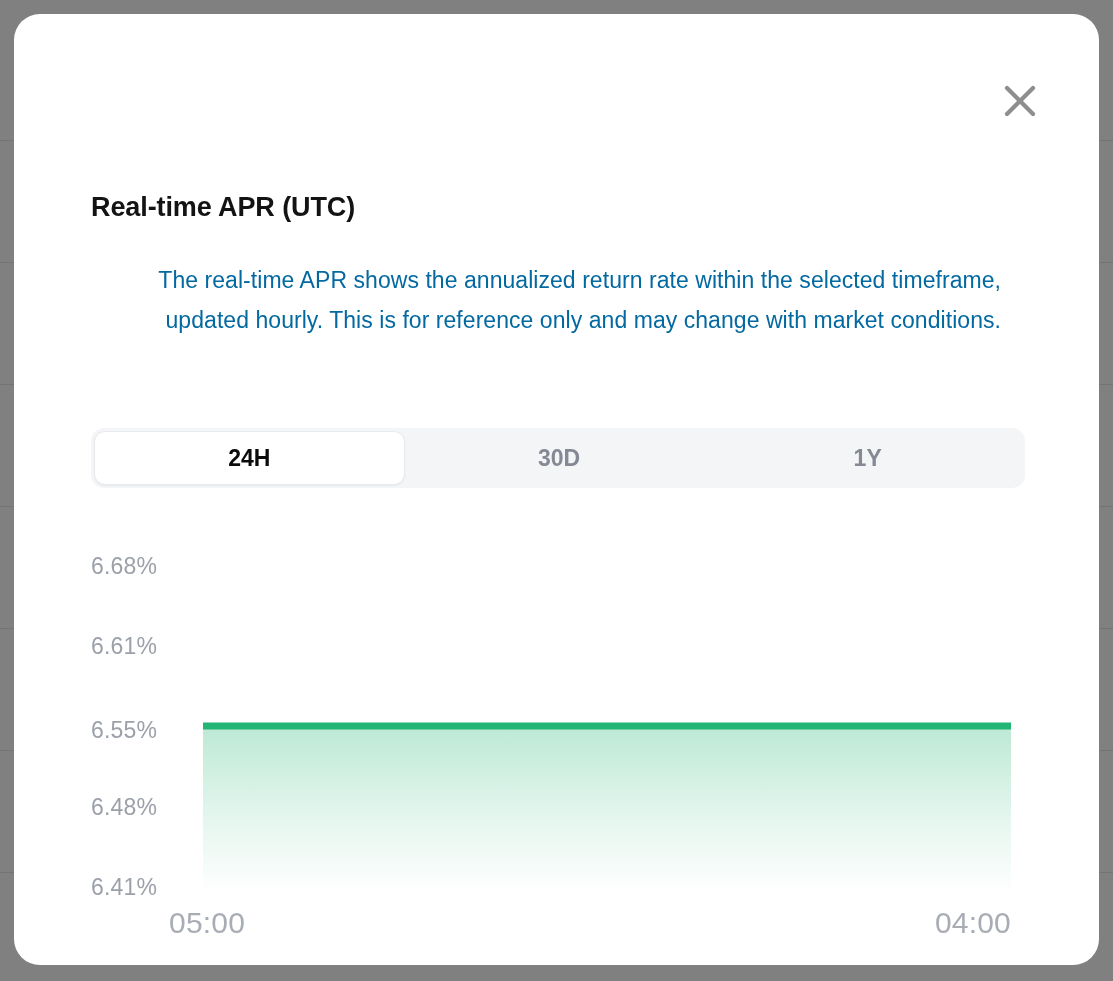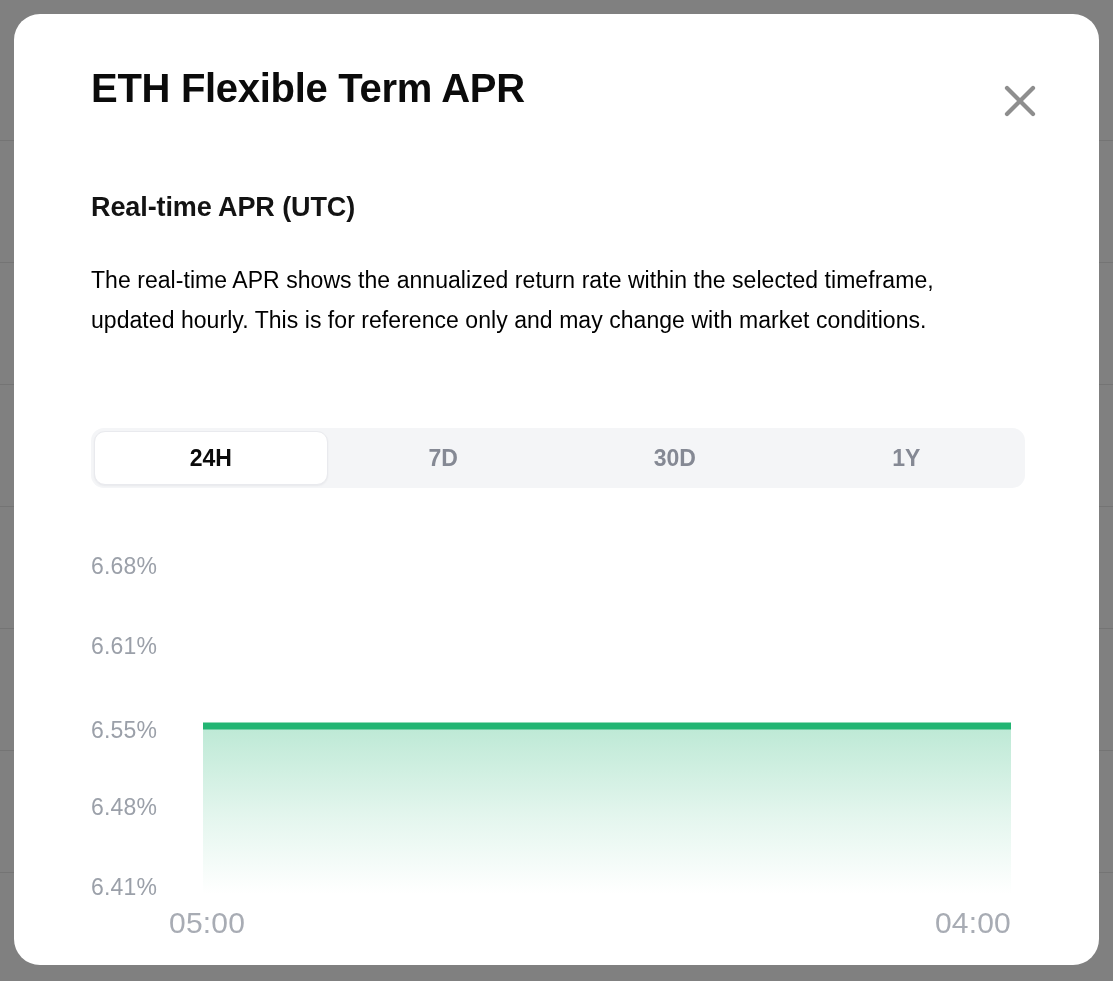--- a/index.html
+++ b/index.html
@@ -87,22 +87,23 @@
     letter-spacing: -0.1px;
     white-space: nowrap;
   }
   #section-description {
     position: absolute;
     left: 77px;
     top: 246px;
     width: 910px;
     font-size: 23px;
     line-height: 40px;
-    color: #000000;
+    color: #0369a1;
     letter-spacing: 0.05px;
+    text-align: right;
   }
 
   
   #timeframe-tabs {
     position: absolute;
     left: 77px;
     top: 414px;
     width: 934px;
     height: 60px;
     background: #f4f5f7;
@@ -189,40 +190,36 @@
   <div class="bg-row" style="top:384px"></div>
   <div class="bg-row" style="top:506px"></div>
   <div class="bg-row" style="top:628px"></div>
   <div class="bg-row" style="top:750px"></div>
   <div class="bg-row" style="top:872px"></div>
 </div>
 
 <div id="modal">
 
   <div id="modal-header">
-    <div id="dialog-title">ETH Flexible Term APR</div>
 
     <button id="close-button" aria-label="Close">
       <svg width="42" height="42" viewBox="0 0 42 42">
         <line x1="8" y1="8" x2="34" y2="34" stroke="#8e8e8e" stroke-width="4.2" stroke-linecap="round"></line>
         <line x1="34" y1="8" x2="8" y2="34" stroke="#8e8e8e" stroke-width="4.2" stroke-linecap="round"></line>
       </svg>
     </button>
   </div>
 
   <div id="section-heading">Real-time APR (UTC)</div>
 
   <div id="section-description">The real-time APR shows the annualized return rate within the selected timeframe, updated hourly. This is for reference only and may change with market conditions.</div>
 
   <div id="timeframe-tabs">
     <button class="tab active">
       <span>24H</span>
-    </button>
-    <button class="tab">
-      <span>7D</span>
     </button>
     <button class="tab">
       <span>30D</span>
     </button>
     <button class="tab">
       <span>1Y</span>
     </button>
   </div>
 
   <div id="apr-chart">

